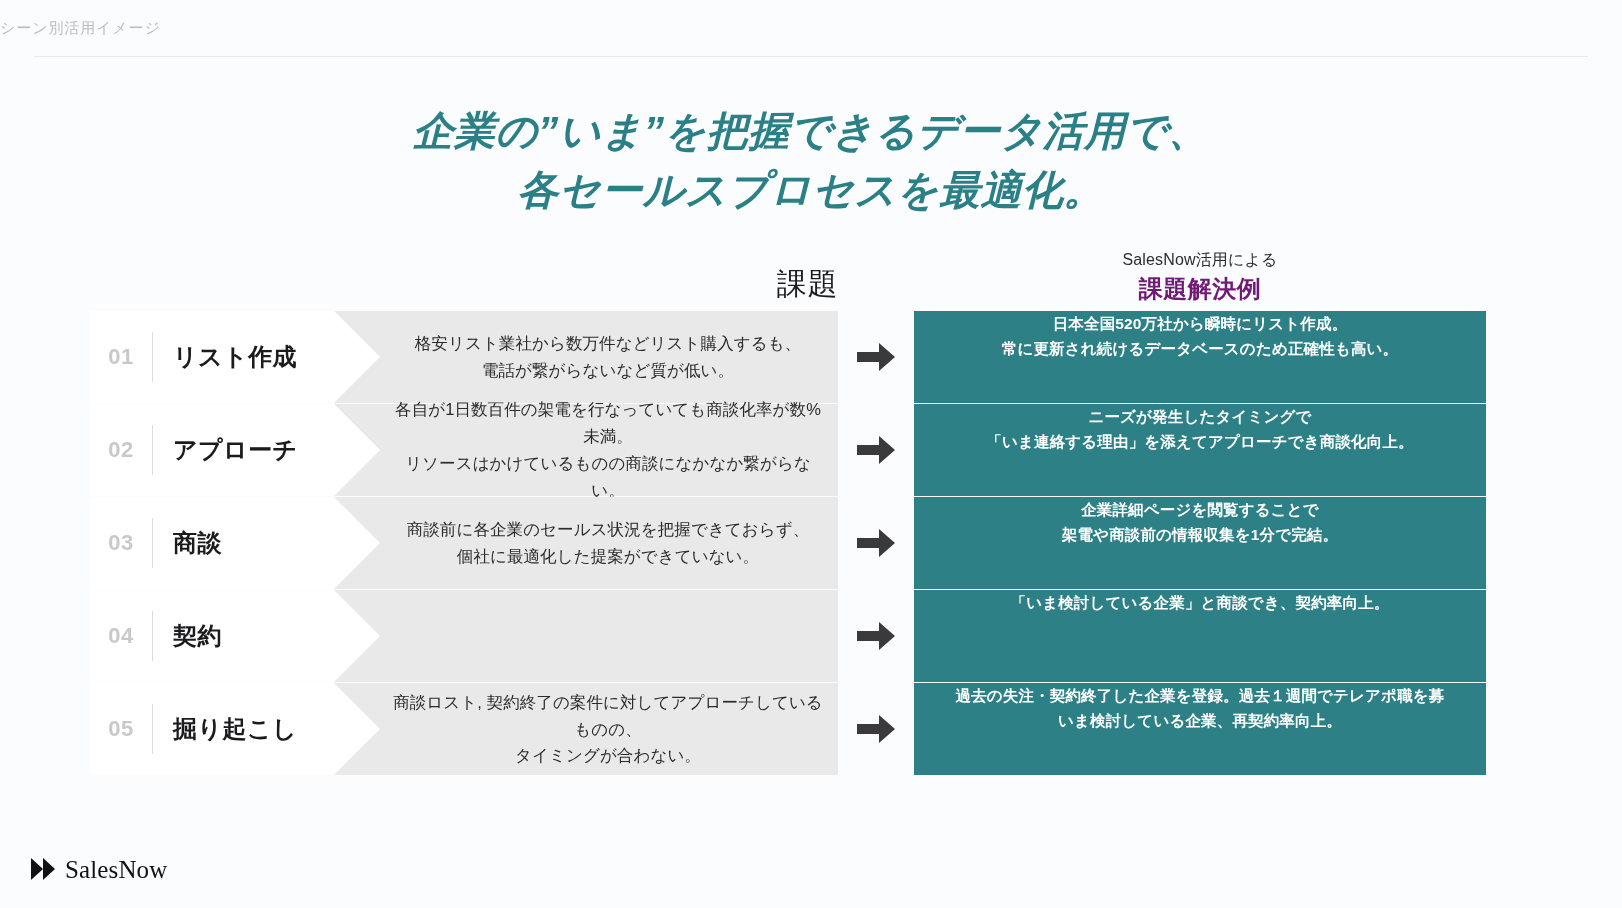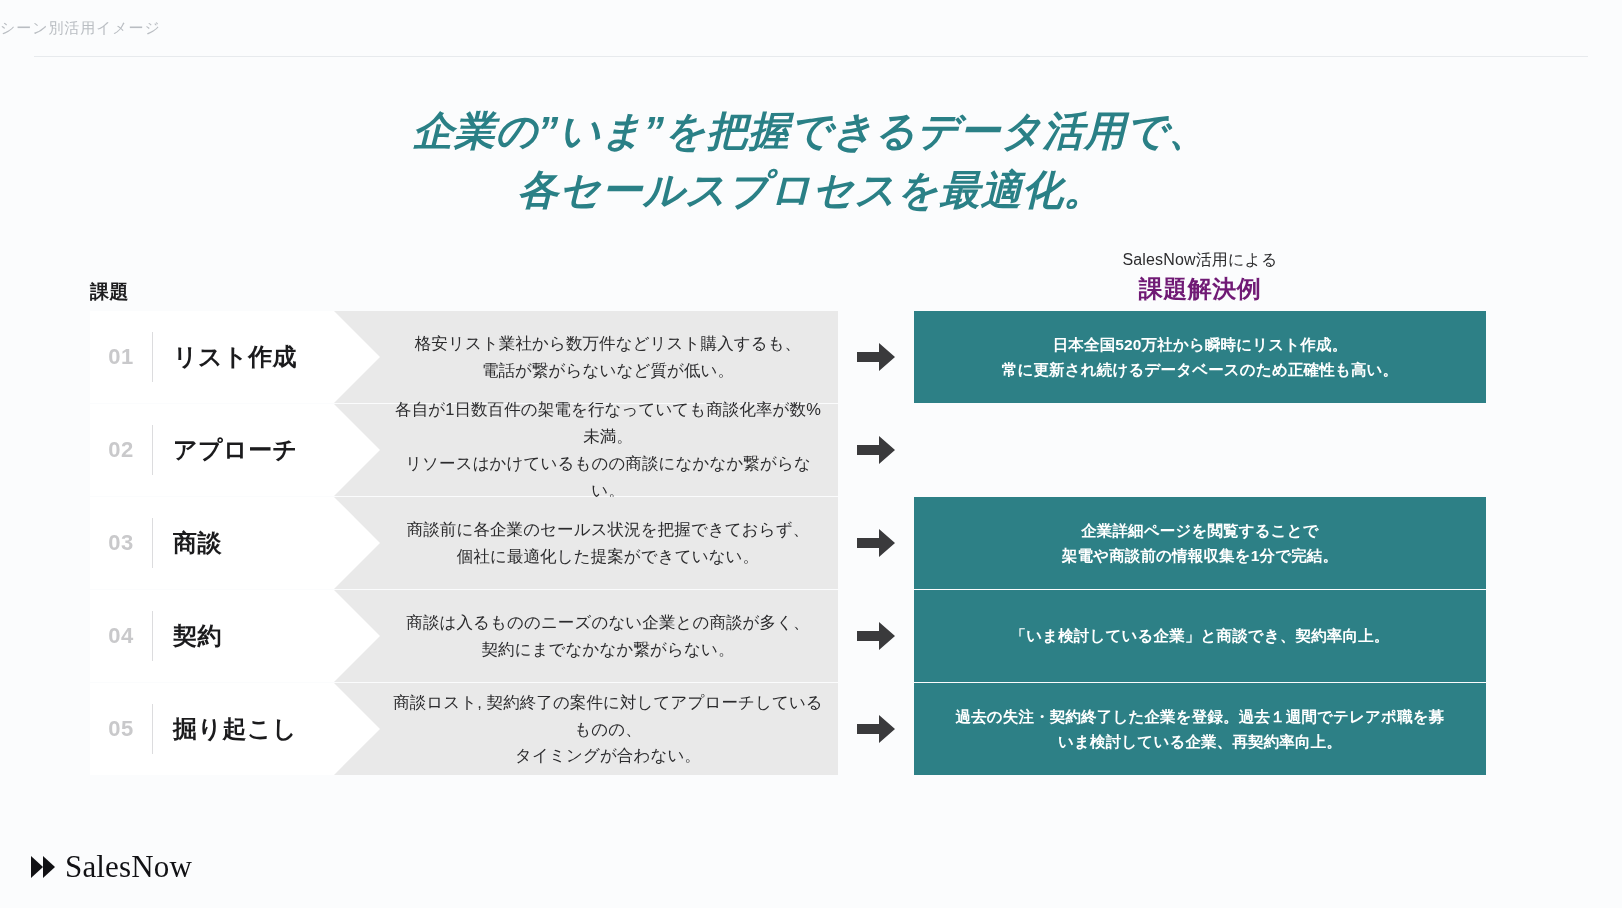--- a/index.html
+++ b/index.html
@@ -56,23 +56,23 @@
   .col-heads {
     position: relative;
     height: 66px;
     margin-top: 18px;
   }
   .head-left {
     position: absolute;
     left: 90px;
     width: 748px;
     bottom: 0;
-    text-align: left;
-    font-size: 19px;
-    font-weight: 700;
+    text-align: right;
+    font-size: 30px;
+    font-weight: 400;
     color: #1d1d1f;
     letter-spacing: 0.02em;
   }
   .head-right {
     position: absolute;
     left: 914px;
     width: 572px;
     bottom: 0;
     text-align: center;
   }
@@ -191,21 +191,21 @@
   
   .solution-block {
     position: absolute;
     left: 914px;
     top: 0;
     width: 572px;
     height: 100%;
     background: #2d8086;
     color: #ffffff;
     display: flex;
-    align-items: center;
+    align-items: flex-start;
     justify-content: center;
     box-sizing: border-box;
     padding: 0 16px;
   }
   .solution-text {
     text-align: center;
     font-size: 15.5px;
     font-weight: 700;
     line-height: 1.62;
     letter-spacing: 0.01em;
@@ -220,21 +220,21 @@
     display: flex;
     align-items: center;
   }
   .logo-chevrons {
     width: 30px;
     height: 26px;
     margin-right: 5px;
   }
   .logo-text {
     font-family: "Liberation Serif", "DejaVu Serif", serif;
-    font-size: 31px;
+    font-size: 25px;
     color: #111114;
     letter-spacing: 0.005em;
     line-height: 1;
   }
 </style>
 </head>
 <body>
 
 <div class="topbar">
   <span class="topbar-label">シーン別活用イメージ</span>
@@ -291,20 +291,26 @@
       <div class="issue-text">
         <span class="t-line">各自が1日数百件の架電を行なっていても商談化率が数%未満。</span>
         <span class="t-line">リソースはかけているものの商談になかなか繋がらない。</span>
       </div>
     </div>
     <div class="arrow-cell">
       <svg class="arrow-icon" viewBox="0 0 38 30">
         <path d="M0 10 H22 V1 L38 15 L22 29 V20 H0 Z" fill="#3a3a3c"></path>
       </svg>
     </div>
+    <div class="solution-block">
+      <div class="solution-text">
+        <span class="t-line">ニーズが発生したタイミングで</span>
+        <span class="t-line">「いま連絡する理由」を添えてアプローチでき商談化向上。</span>
+      </div>
+    </div>
   </div>
 
   <div class="row">
     <div class="issue-block">
       <div class="stage-tab">
         <div class="stage-num">03</div>
         <div class="stage-divider"></div>
         <div class="stage-name">商談</div>
       </div>
       <div class="issue-text">
@@ -324,24 +330,20 @@
       </div>
     </div>
   </div>
 
   <div class="row">
     <div class="issue-block">
       <div class="stage-tab">
         <div class="stage-num">04</div>
         <div class="stage-divider"></div>
         <div class="stage-name">契約</div>
-      </div>
-      <div class="issue-text">
-        <span class="t-line">商談は入るもののニーズのない企業との商談が多く、</span>
-        <span class="t-line">契約にまでなかなか繋がらない。</span>
       </div>
     </div>
     <div class="arrow-cell">
       <svg class="arrow-icon" viewBox="0 0 38 30">
         <path d="M0 10 H22 V1 L38 15 L22 29 V20 H0 Z" fill="#3a3a3c"></path>
       </svg>
     </div>
     <div class="solution-block">
       <div class="solution-text">
         <span class="t-line">「いま検討している企業」と商談でき、契約率向上。</span>

